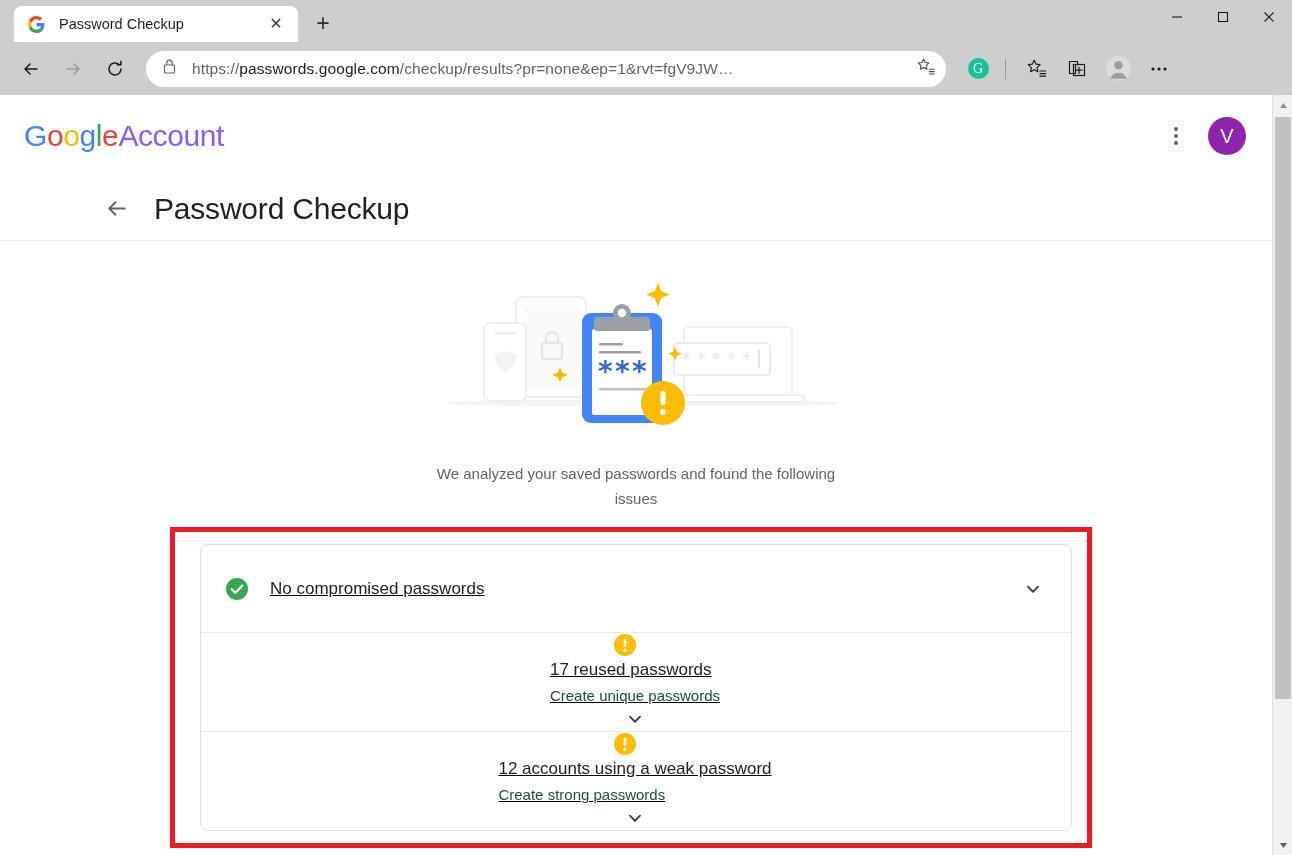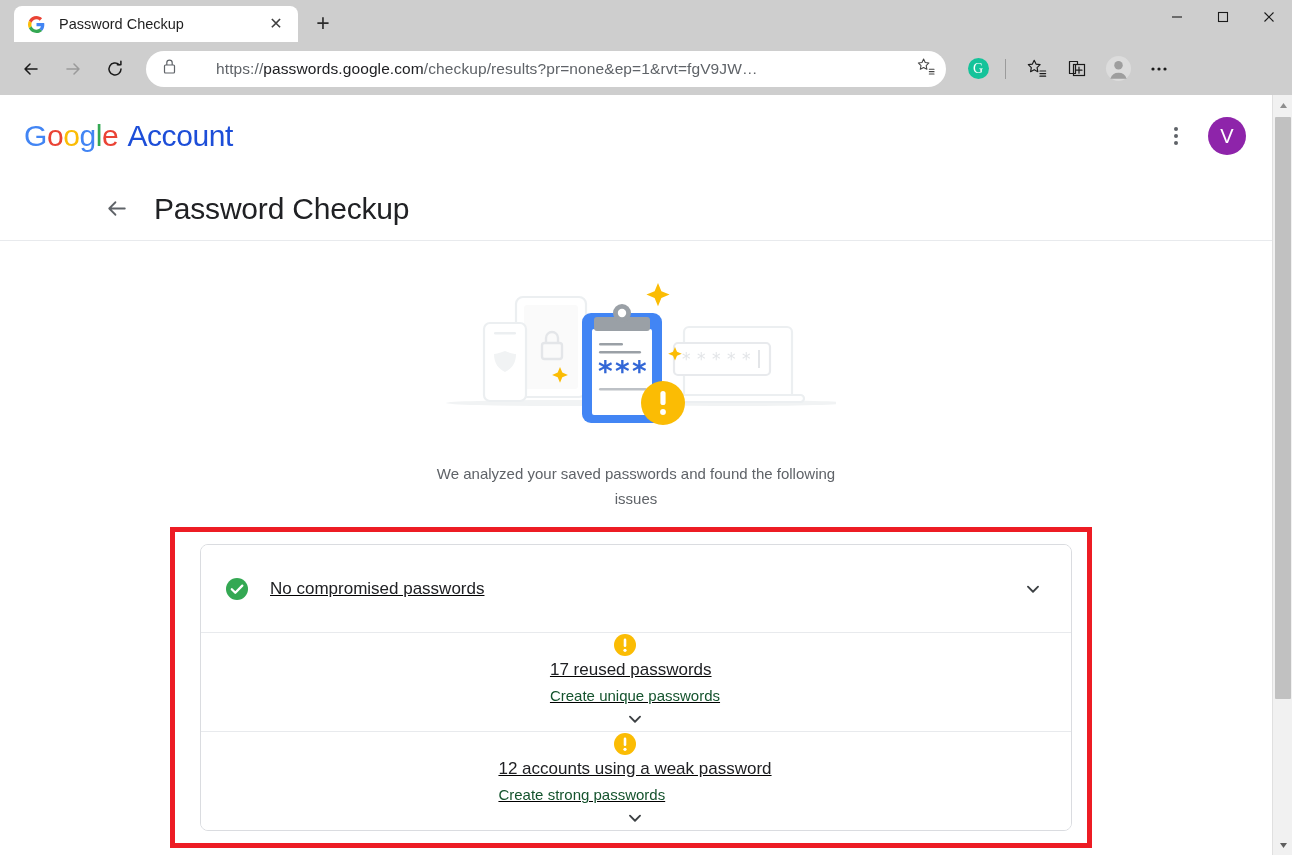--- a/index.html
+++ b/index.html
@@ -59,21 +59,21 @@
   .nav-btn.disabled { color: #9a9a9a; }
 
   .omnibox {
     flex: 1; height: 36px; background: #ffffff; border-radius: 18px;
     display: flex; align-items: center; padding: 0 10px 0 16px;
     margin: 0 10px 0 8px; max-width: 800px;
   }
   .lock-icon { flex: 0 0 16px; margin-right: 14px; color: #5f6368; }
   .url {
     flex: 1; font-size: 15.5px; color: #5f6368; white-space: nowrap;
-    overflow: hidden; letter-spacing: 0.1px; margin-left: 24px;
+    overflow: hidden; letter-spacing: 0.1px;
   }
   .url .host { color: #202124; }
   .star-icon { flex: 0 0 20px; margin-left: 8px; color: #444; }
 
   .tb-icons { display: flex; align-items: center; }
   .tb-icon {
     width: 38px; height: 38px; display: flex; align-items: center;
     justify-content: center; color: #1a1a1a; margin-left: 3px;
   }
   .tb-sep { width: 1px; height: 20px; background: #9b9b9b; margin: 0 8px; }
@@ -90,21 +90,21 @@
   }
 
   .gheader {
     height: 82px; display: flex; align-items: center;
     padding: 0 26px 0 24px;
   }
   .glogo { font-size: 30px; letter-spacing: -0.4px; font-weight: 400; }
   .glogo .c1 { color: #4285f4; } .glogo .c2 { color: #ea4335; }
   .glogo .c3 { color: #fbbc05; } .glogo .c4 { color: #4285f4; }
   .glogo .c5 { color: #34a853; } .glogo .c6 { color: #ea4335; }
-  .glogo .acct { color: #1d4ed8; margin-left: 9px; }
+  .glogo .acct { color: #8b5cf6; }
   .gheader-spacer { flex: 1; }
   .kebab {
     width: 40px; height: 40px; display: flex; flex-direction: column;
     align-items: center; justify-content: center; gap: 3px; margin-right: 12px;
   }
   .kebab i { width: 4px; height: 4px; border-radius: 50%; background: #5f6368; display: block; }
   .avatar {
     width: 38px; height: 38px; border-radius: 50%; background: #8e24aa;
     color: #ffffff; font-size: 20px; display: flex; align-items: center;
     justify-content: center;

